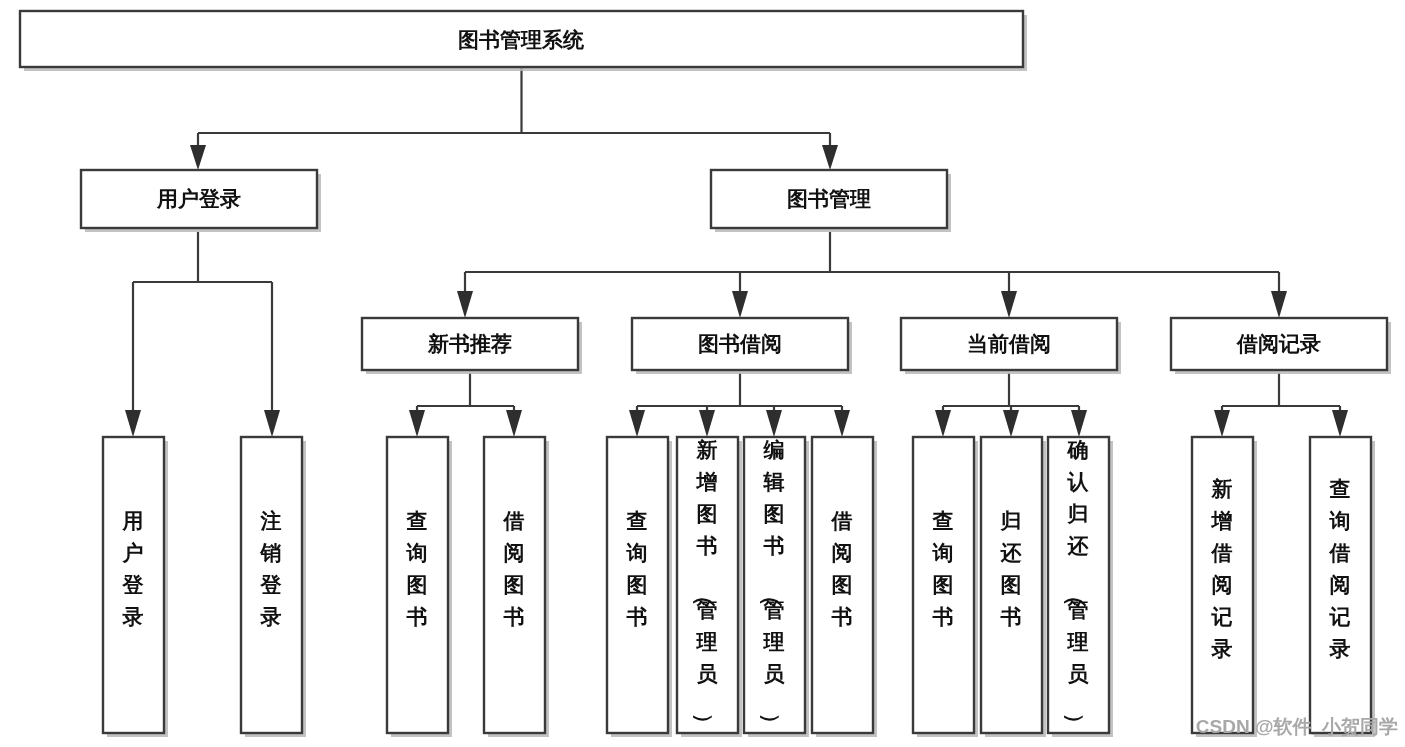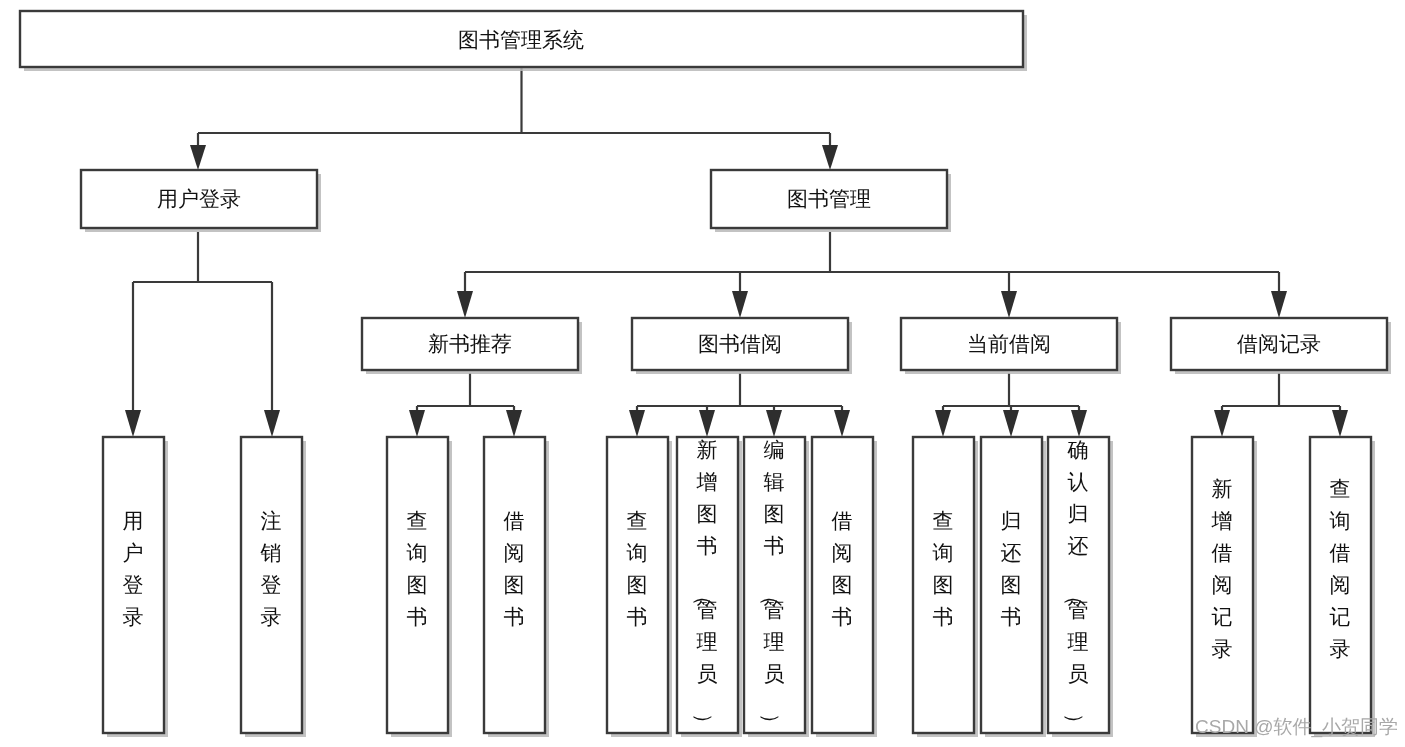--- a/index.html
+++ b/index.html
@@ -9,20 +9,21 @@
   }
   body {
     font-family: "Liberation Sans", "DejaVu Sans", sans-serif;
   }
   #diagram-root {
     position: relative;
     width: 1405px;
     height: 747px;
     background: #ffffff;
     overflow: hidden;
+    font-weight: bold;
   }
   svg.diagram-canvas {
     position: absolute;
     left: 0;
     top: 0;
     width: 1405px;
     height: 747px;
   }
   .node-box {
     fill: #ffffff;

